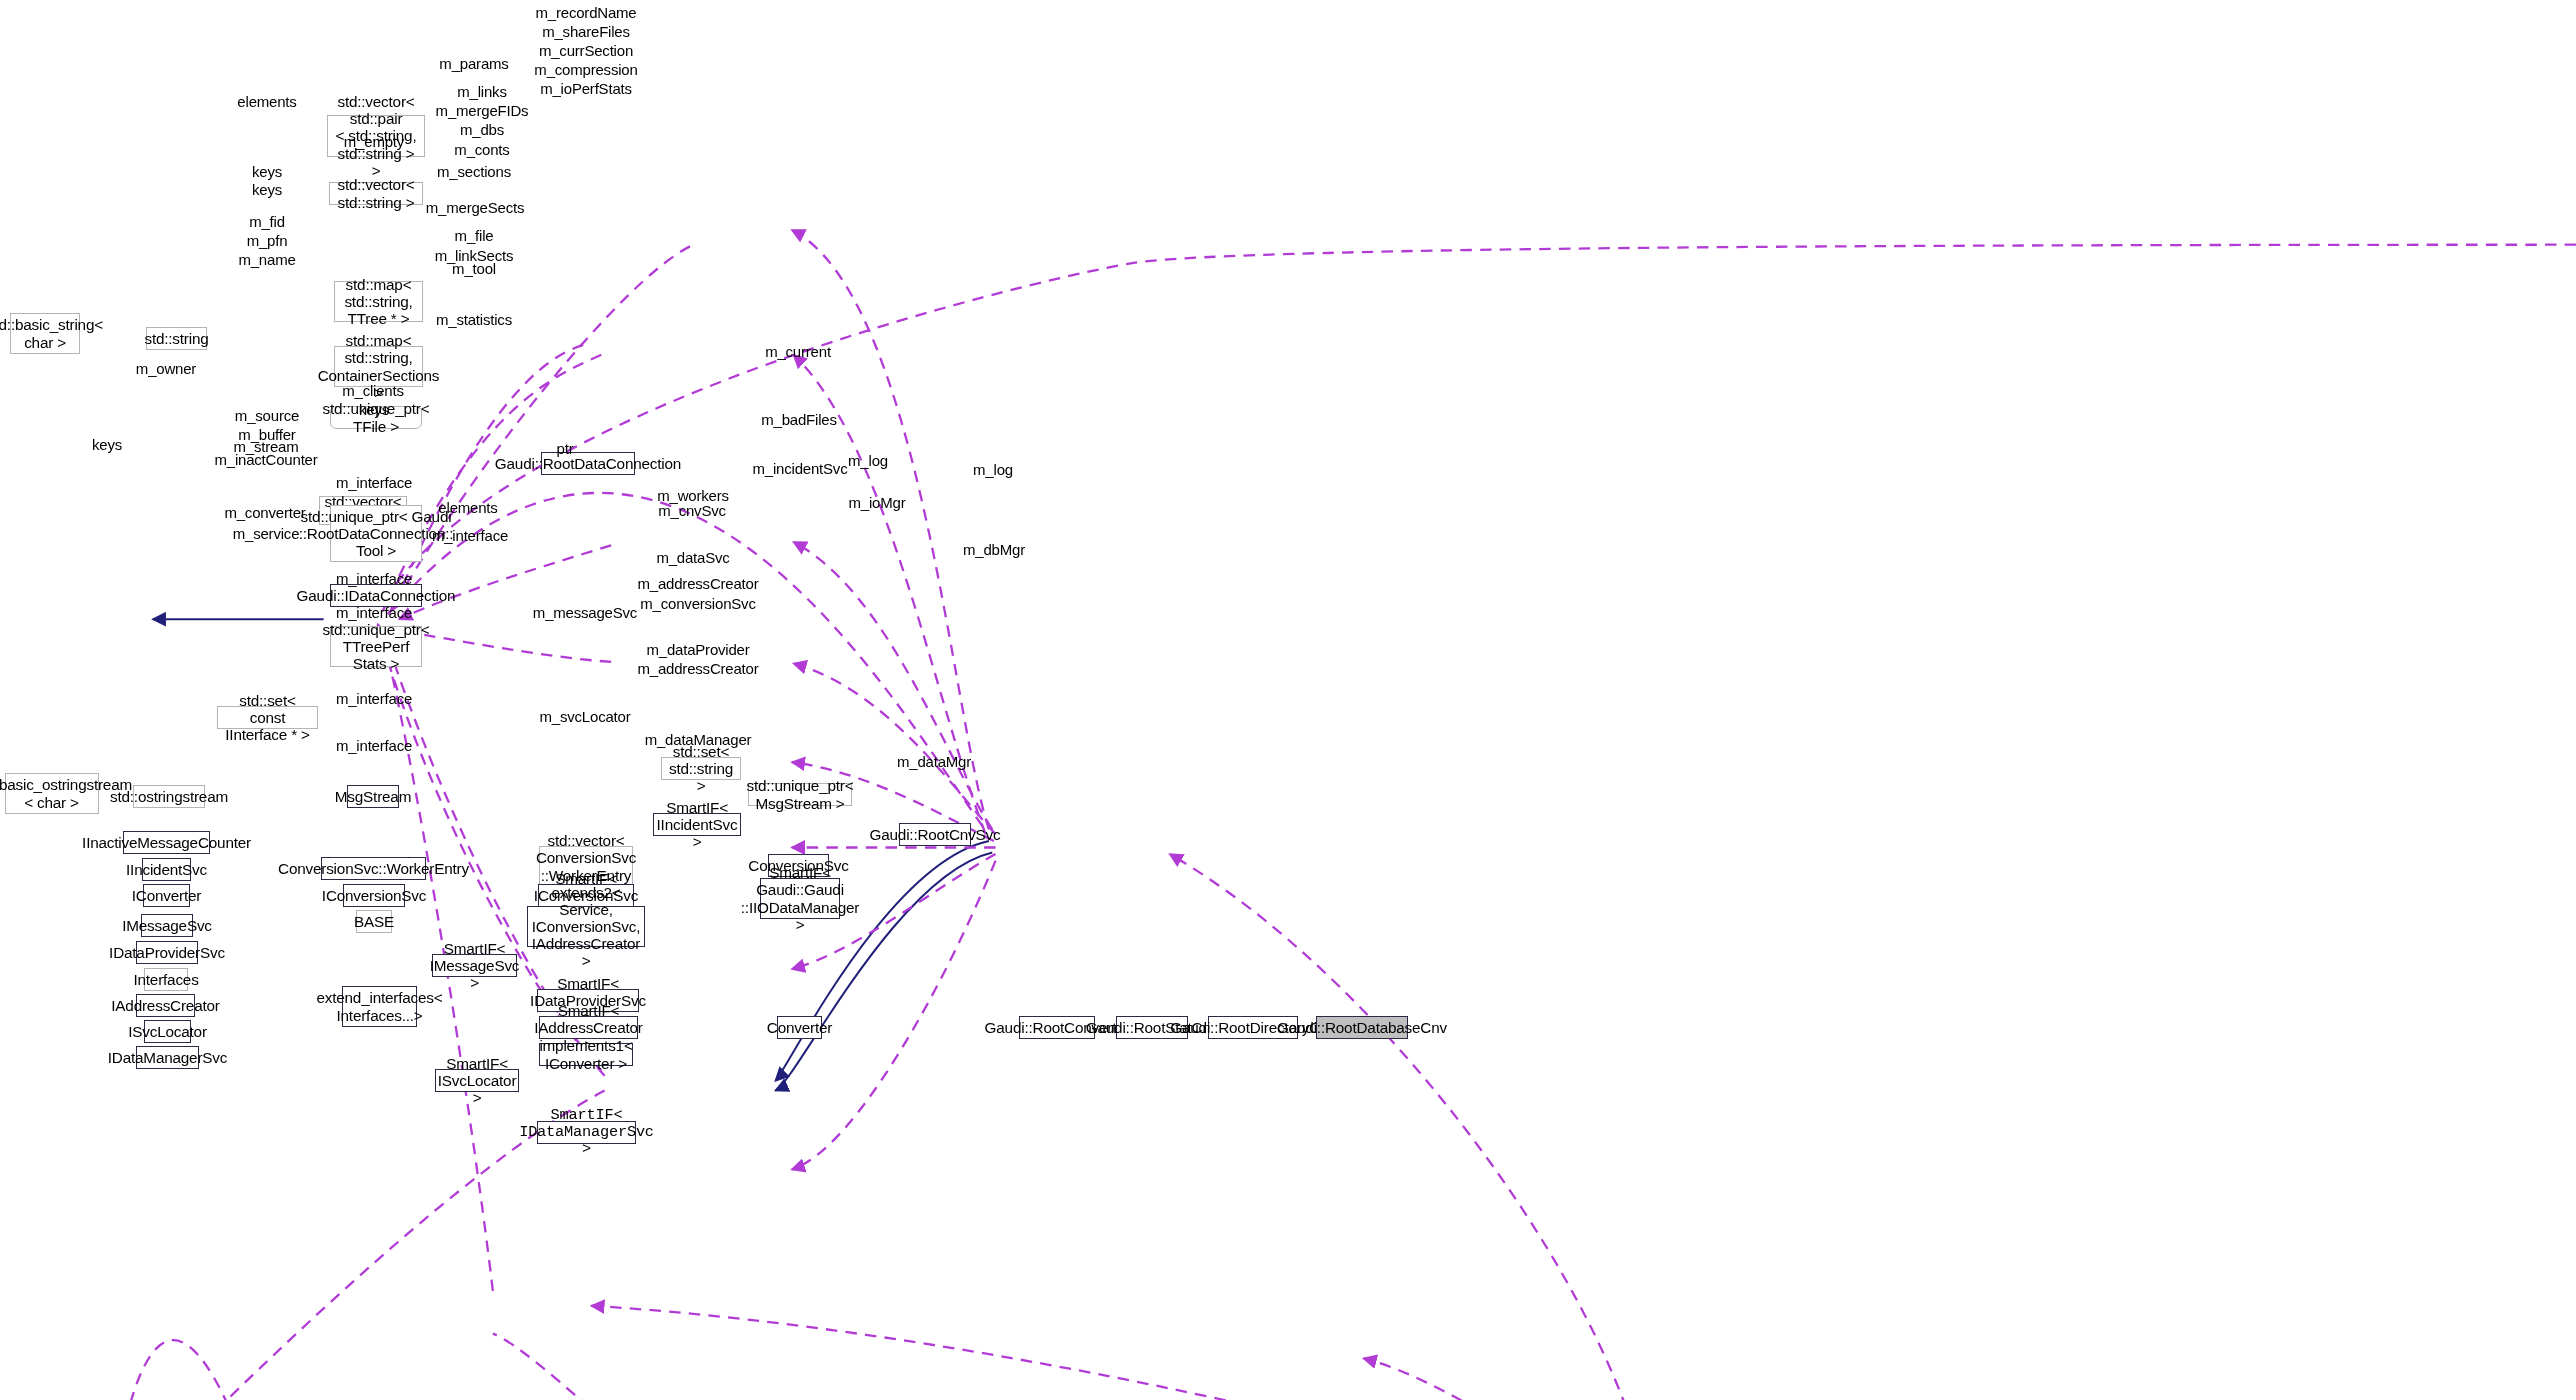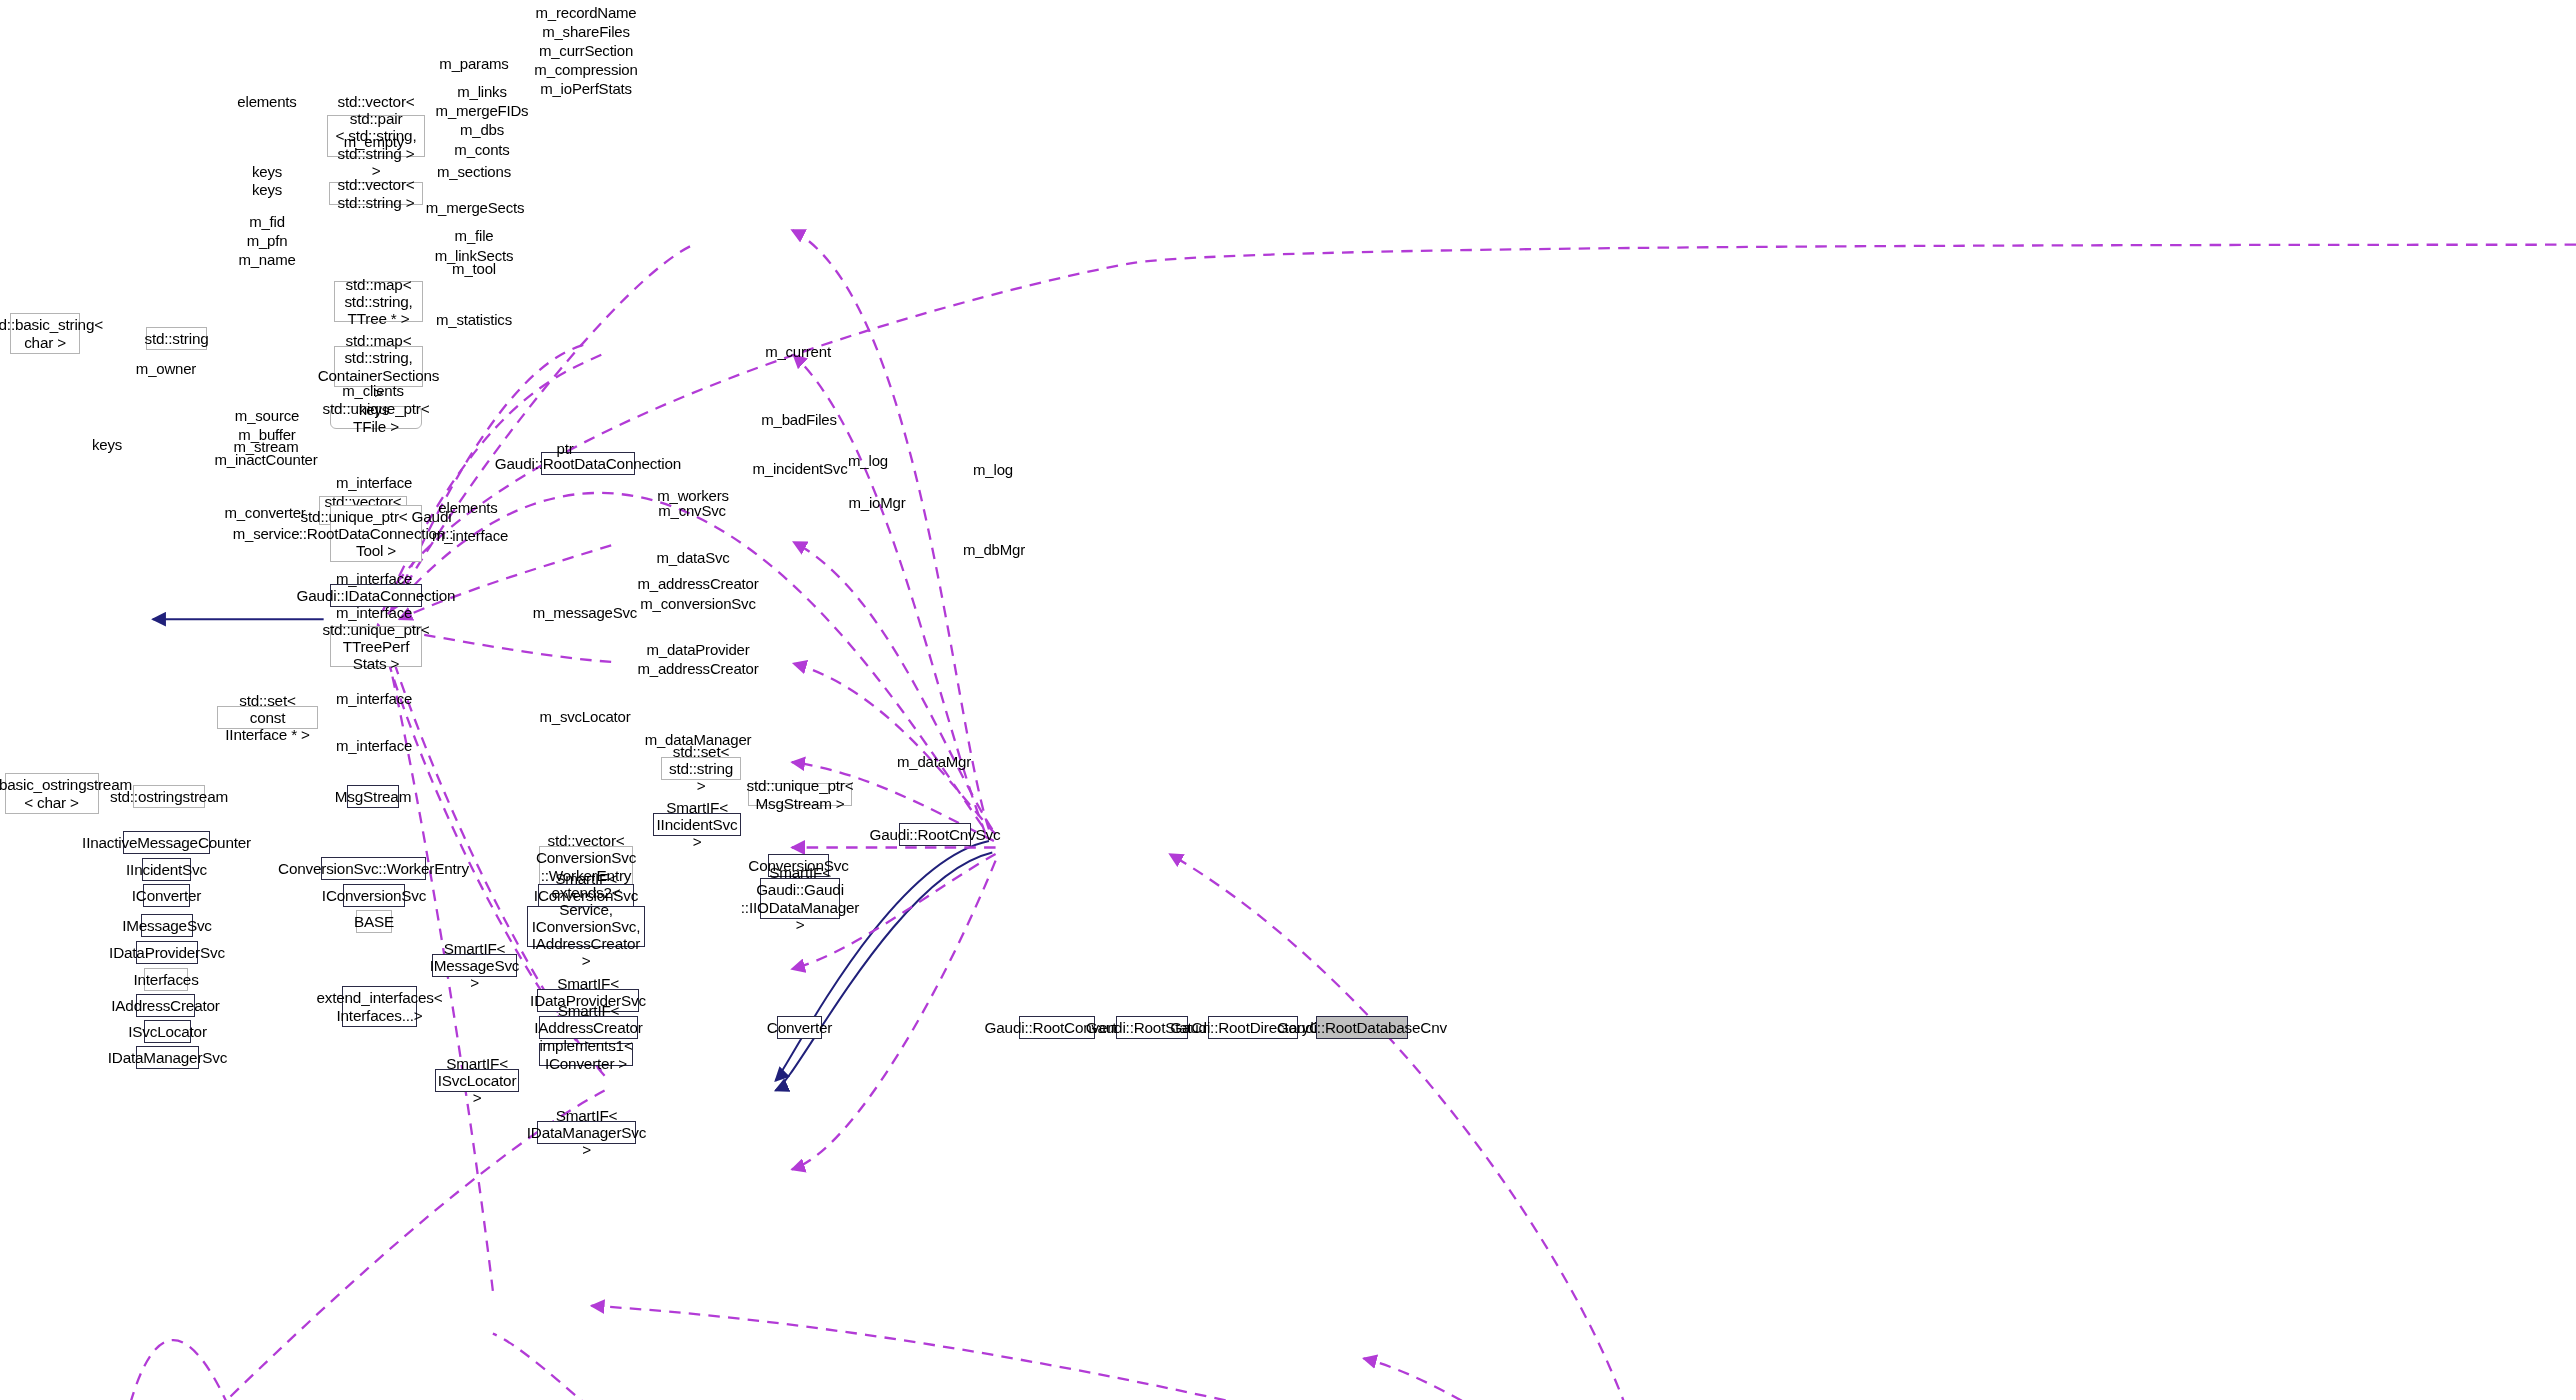--- a/index.html
+++ b/index.html
@@ -293,21 +293,21 @@
       <div class="node strong" style="left: 144px; top: 1020px; width: 47px; height: 23px;"><span>ISvcLocator</span></div>
       <div class="node strong" style="left: 539px; top: 1016px; width: 99px; height: 23px;"><span>SmartIF&lt; IAddressCreator &gt;</span></div>
       <div class="node strong" style="left: 777px; top: 1016px; width: 45px; height: 23px;"><span>Converter</span></div>
       <div class="node strong" style="left: 1019px; top: 1016px; width: 76px; height: 23px;"><span>Gaudi::RootConverter</span></div>
       <div class="node strong" style="left: 1116px; top: 1016px; width: 72px; height: 23px;"><span>Gaudi::RootStatCnv</span></div>
       <div class="node strong" style="left: 1208px; top: 1016px; width: 90px; height: 23px;"><span>Gaudi::RootDirectoryCnv</span></div>
       <div class="node current" style="left: 1316px; top: 1016px; width: 92px; height: 23px;"><span>Gaudi::RootDatabaseCnv</span></div>
       <div class="node strong" style="left: 136px; top: 1046px; width: 63px; height: 23px;"><span>IDataManagerSvc</span></div>
       <div class="node strong" style="left: 539px; top: 1043px; width: 94px; height: 23px;"><span>implements1&lt; IConverter &gt;</span></div>
       <div class="node strong" style="left: 435px; top: 1069px; width: 84px; height: 23px;"><span>SmartIF&lt; ISvcLocator &gt;</span></div>
-      <div class="node strong" style="left: 537px; top: 1121px; width: 99px; height: 23px;"><span>SmartIF&lt; IDataManagerSvc &gt;</span></div>
+      <div class="node strong" style="left: 537px; top: 1121px; width: 99px; height: 23px; font-family: Liberation Mono, monospace;"><span>SmartIF&lt; IDataManagerSvc &gt;</span></div>
     </div>
   <div id="labels-layer">
       <div class="edge-label" style="left: 586px; top: 2.7px;">m_recordName
 m_shareFiles
 m_currSection
 m_compression
 m_ioPerfStats</div>
       <div class="edge-label" style="left: 474px; top: 54px;">m_params</div>
       <div class="edge-label" style="left: 267px; top: 92px;">elements</div>
       <div class="edge-label" style="left: 473px; top: 82px; margin-left: 9px;">m_links

